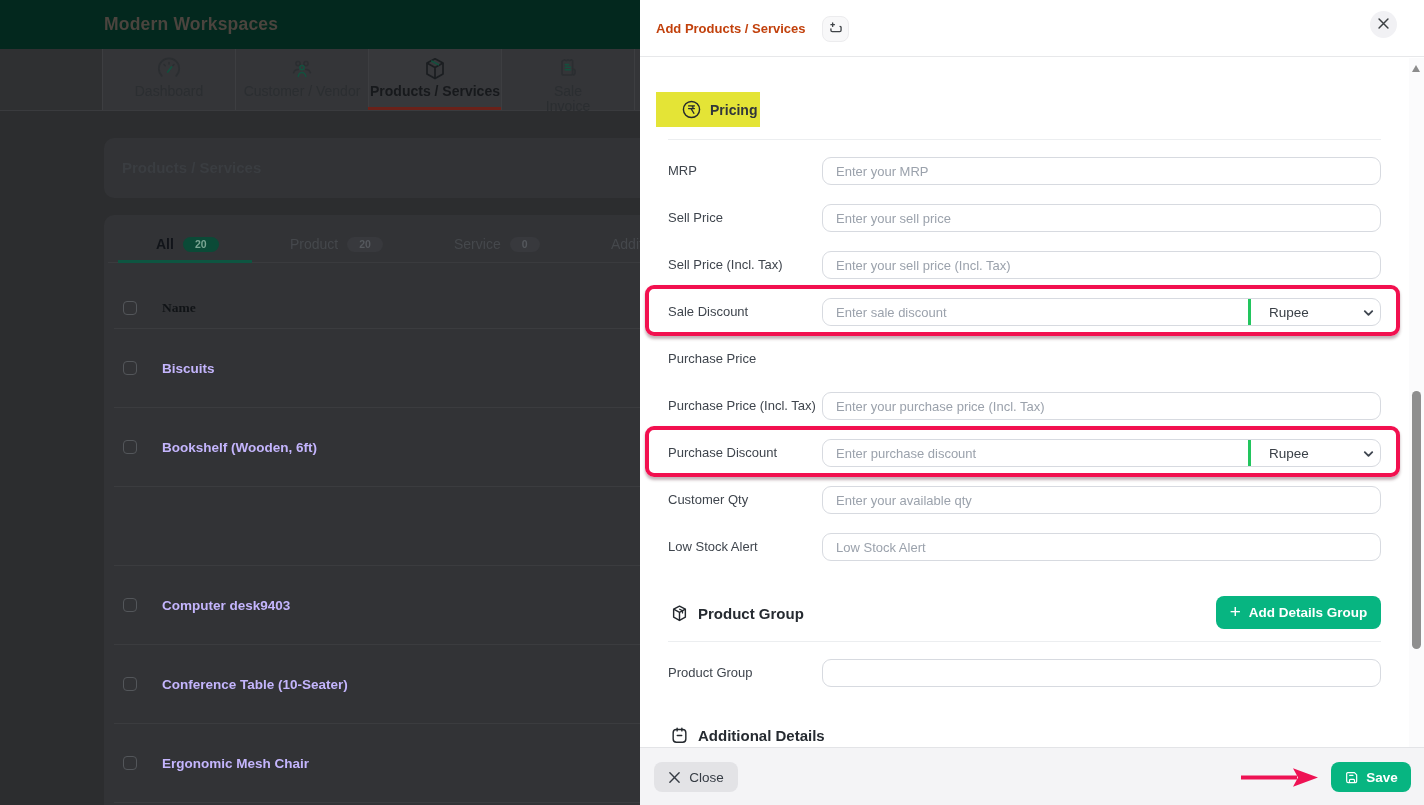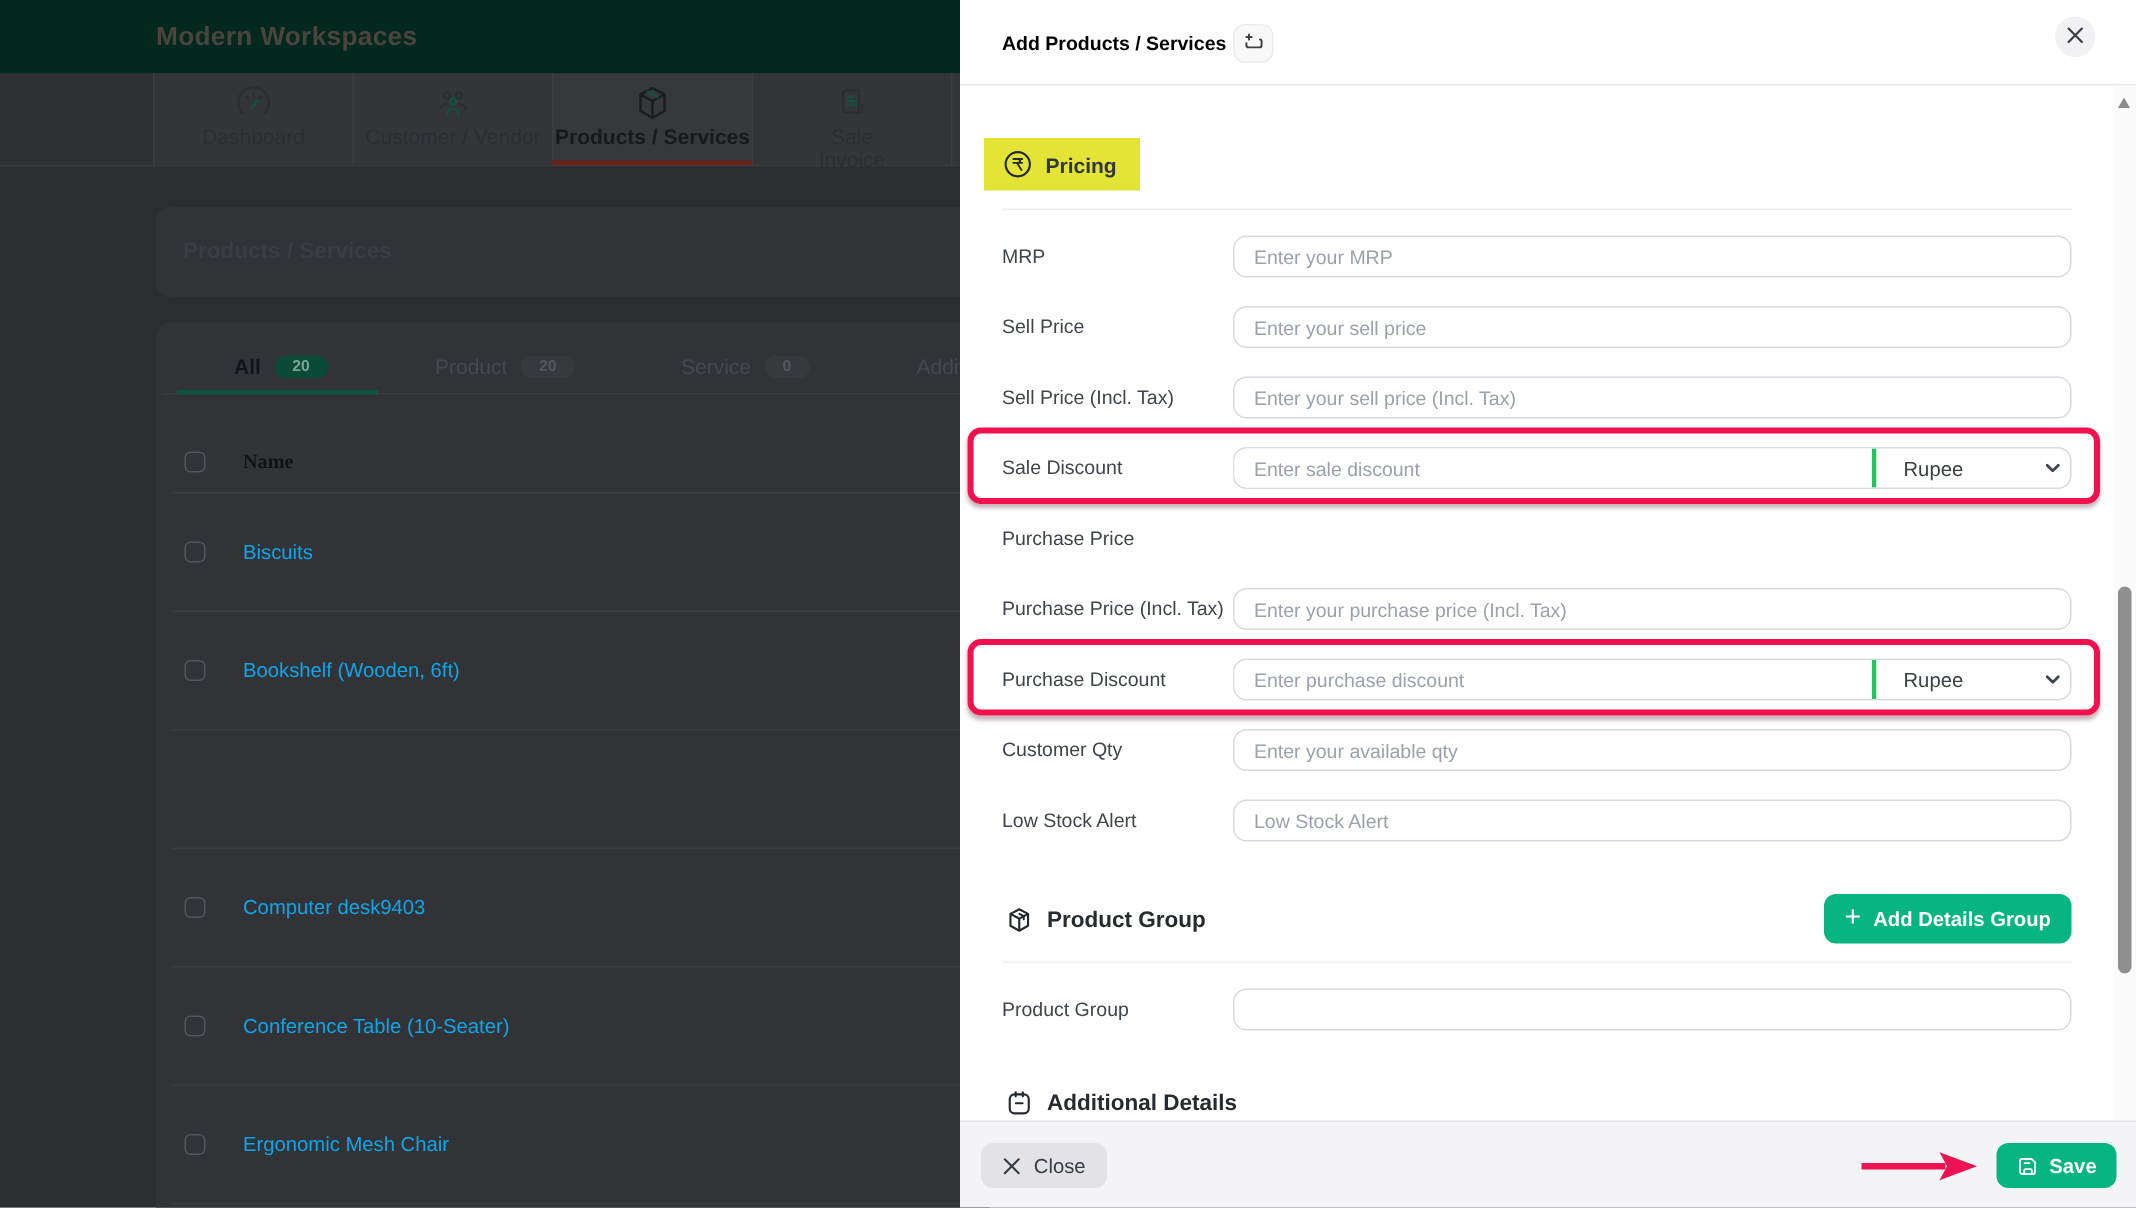--- a/index.html
+++ b/index.html
@@ -28,34 +28,34 @@
   .ltabs { position:absolute; left:4px; top:0; width:100%; height:48px; border-bottom:1px solid #3a3b3e; }
   .ltab { position:absolute; top:17px; height:24px; display:flex; align-items:center; }
   .ltab .lt-label { font-size:14px; font-weight:500; color:#45484c; }
   .ltab .lt-badge { margin-left:9px; height:15px; border-radius:8px; background:#38393d; color:#55585d; font-size:10.5px; font-weight:600; display:flex; align-items:center; justify-content:center; padding:0 12px; }
   .ltab.active .lt-label { color:#111419; font-weight:700; }
   .ltab.active .lt-badge { background:#0b4a37; color:#7aa593; }
   .ltab-underline { position:absolute; left:10px; top:45px; width:134px; height:3px; background:#0e5541; }
 
   .lrow { position:absolute; left:0; width:100%; }
   .lrow .chk { position:absolute; left:19px; top:50%; margin-top:-7px; width:14px; height:14px; border:1.6px solid #53565a; border-radius:4px; background:transparent; }
-  .lrow .rname { position:absolute; left:58px; top:50%; transform:translateY(-50%); font-size:13.5px; font-weight:400; color:#0ea5e9; }
+  .lrow .rname { position:absolute; left:58px; top:50%; transform:translateY(-50%); font-size:13.5px; font-weight:700; color:#c4b5fd; }
   .lrow.lhead .rname { font-weight:700; color:#101316; }
   .ldiv { position:absolute; left:10px; width:calc(100% - 10px); height:1px; background:#3b3c3f; }
 
   
   .drawer { position:absolute; left:640px; top:0; width:784px; height:805px; background:#ffffff; }
   .d-header { position:absolute; left:0; top:0; width:100%; height:57px; border-bottom:1px solid #e7e8ea; background:#fff; }
-  .d-title { position:absolute; left:28px; top:0; line-height:57px; font-size:13px; font-weight:700; color:#000000; }
+  .d-title { position:absolute; left:16px; top:0; line-height:57px; font-size:13px; font-weight:700; color:#c2410c; }
   .pin-btn { position:absolute; left:182px; top:16px; width:27px; height:26px; border-radius:8px; background:#f8f8f9; border:1px solid #ececee; display:flex; align-items:center; justify-content:center; color:#3f4347; }
   .d-close { position:absolute; left:730px; top:11px; width:27px; height:27px; border-radius:50%; background:#f1f1f4; display:flex; align-items:center; justify-content:center; color:#3c4043; border:none; }
 
   .d-body { position:absolute; left:0; top:58px; width:100%; height:689px; background:#fff; }
 
-  .y-badge { position:absolute; left:16px; top:34px; width:104px; height:35px; background:#e4e436; display:flex; align-items:center; padding-left:13px; }
+  .y-badge { position:absolute; left:16px; top:34px; width:104px; height:35px; background:#e4e436; display:flex; align-items:center; padding-left:26px; }
   .y-badge .rupee-circ { width:19px; height:19px; color:#24292e; }
   .y-badge .yb-label { margin-left:9px; font-size:14px; font-weight:600; color:#31363b; }
 
   .d-div { position:absolute; left:28px; width:713px; height:1px; background:#eceef0; }
 
   .frow { position:absolute; left:28px; width:741px; height:28px; }
   .frow .f-label { position:absolute; left:0; top:0; line-height:28px; font-size:13px; color:#3f454d; }
   .f-input { position:absolute; left:154px; top:0; width:559px; height:28px; border:1px solid #d7dae0; border-radius:9px; background:#fff; font-family:"Liberation Sans",sans-serif; font-size:13px; color:#374151; padding:0 0 0 13px; outline:none; }
   .f-input::placeholder { color:#9ba2ac; opacity:1; }
   .f-group { position:absolute; left:154px; top:0; width:559px; height:28px; border:1px solid #d7dae0; border-radius:9px; background:#fff; display:flex; }

